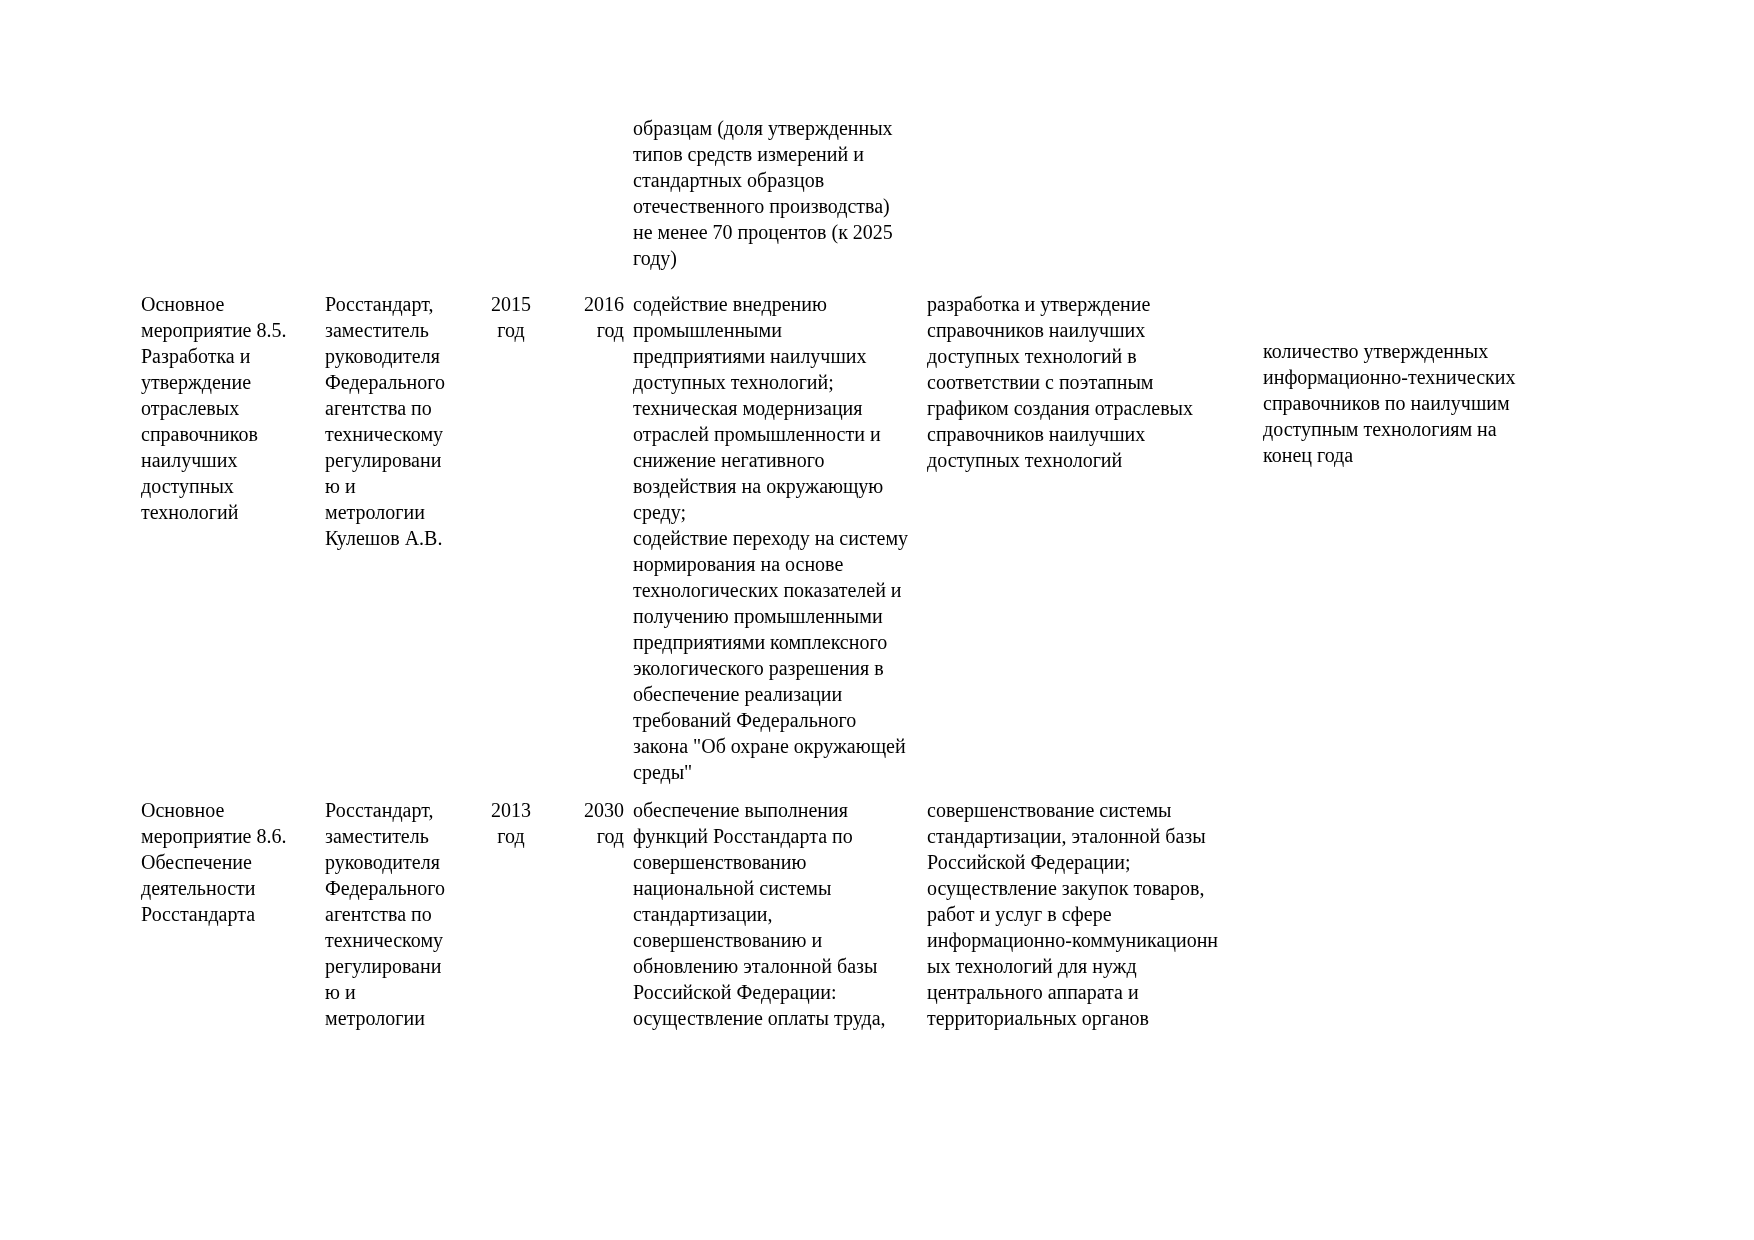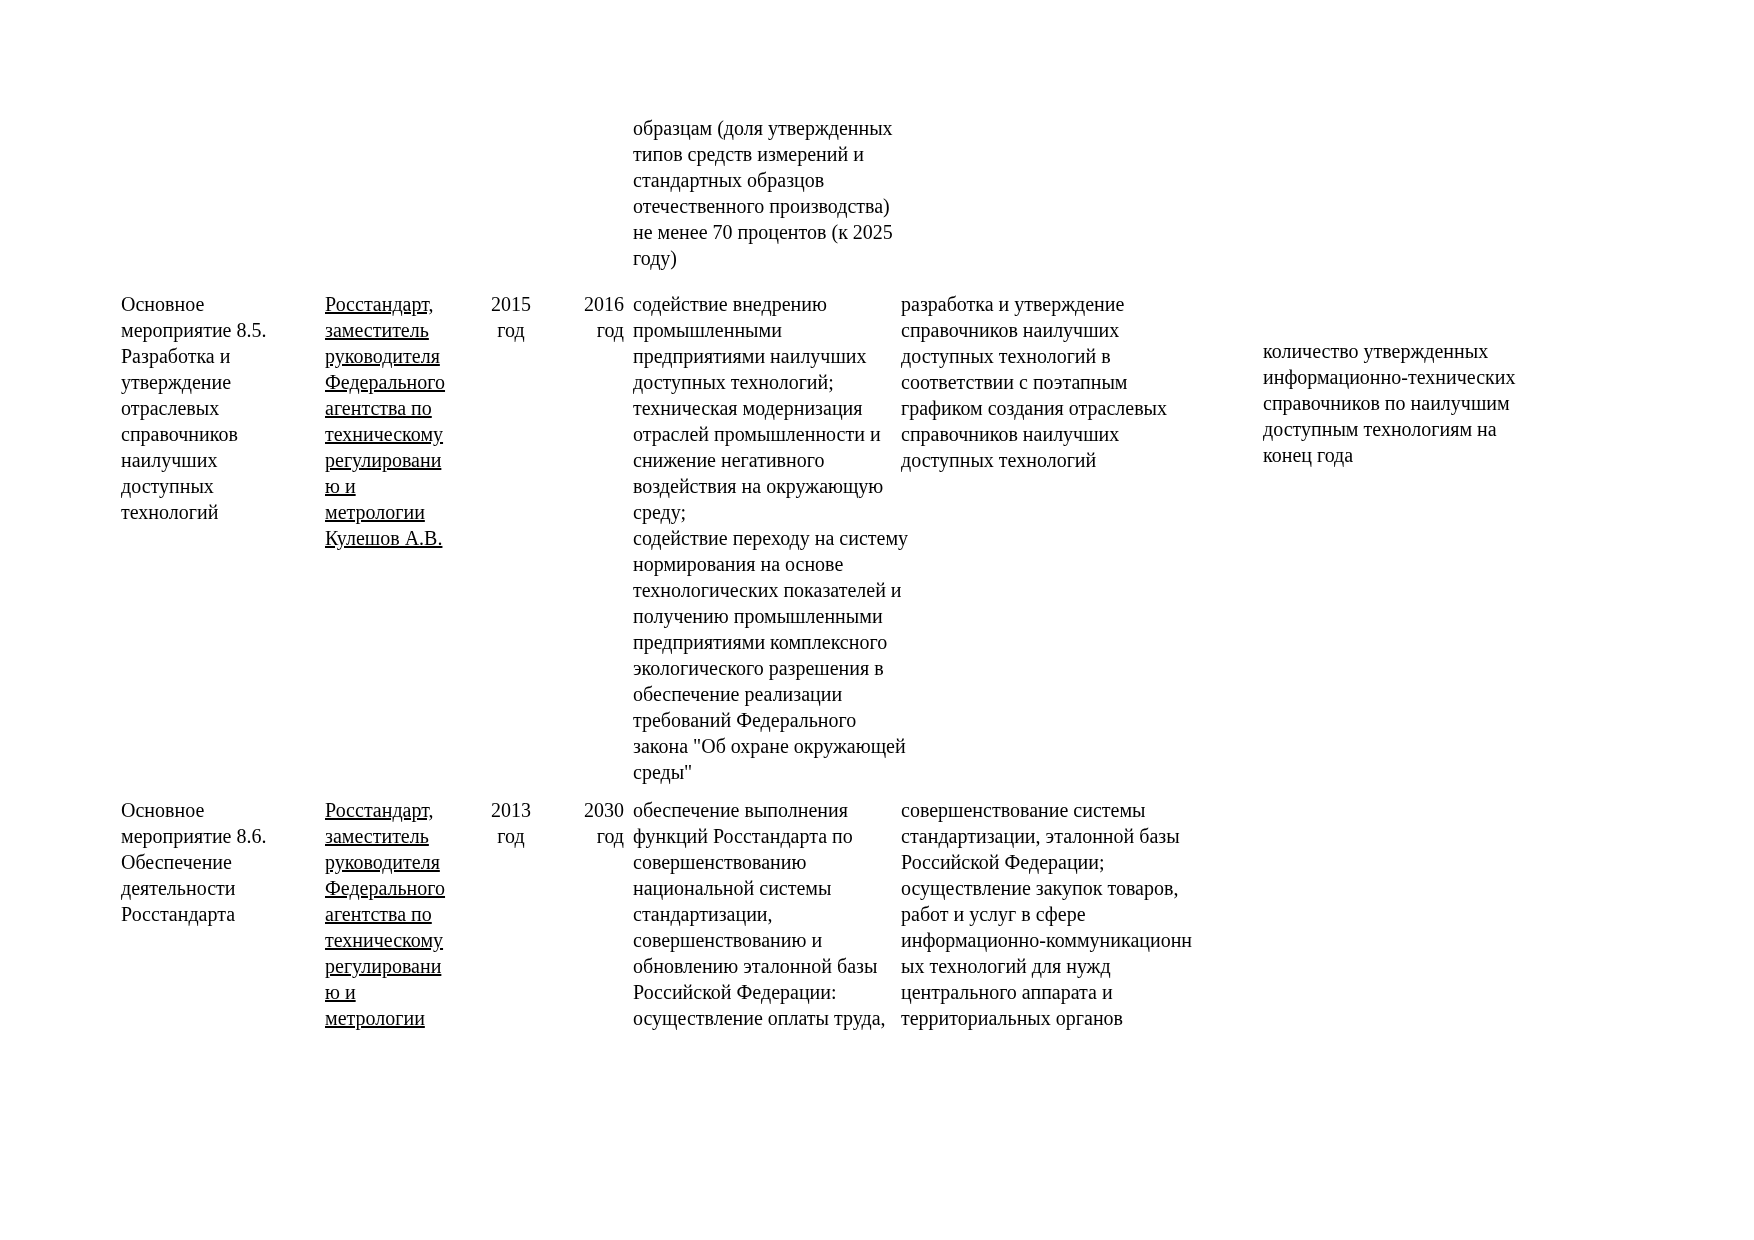--- a/index.html
+++ b/index.html
@@ -16,26 +16,26 @@
     font-size: 20px;
     line-height: 26px;
     color: #000000;
     overflow: hidden;
   }
   .cell {
     position: absolute;
     white-space: pre;
   }
   
-  .c-name   { left: 121px;  width: 195px; }
-  .c-exec   { left: 325px;  width: 165px; text-decoration: underline; }
+  .c-name   { left: 141px;  width: 195px; }
+  .c-exec   { left: 325px;  width: 165px; }
   .c-start  { left: 476px;  width: 70px;  text-align: center; }
   .c-end    { left: 554px;  width: 70px;  text-align: right; }
   .c-result { left: 633px;  width: 330px; }
-  .c-conseq { left: 901px;  width: 345px; }
+  .c-conseq { left: 927px;  width: 345px; }
   .c-indic  { left: 1263px; width: 330px; margin-top: 47px; }
   
   .r-cont { top: 115px; }
   .r1     { top: 291px; }
   .r2     { top: 797px; }
 </style>
 </head>
 <body>
 
 <div class="page">

